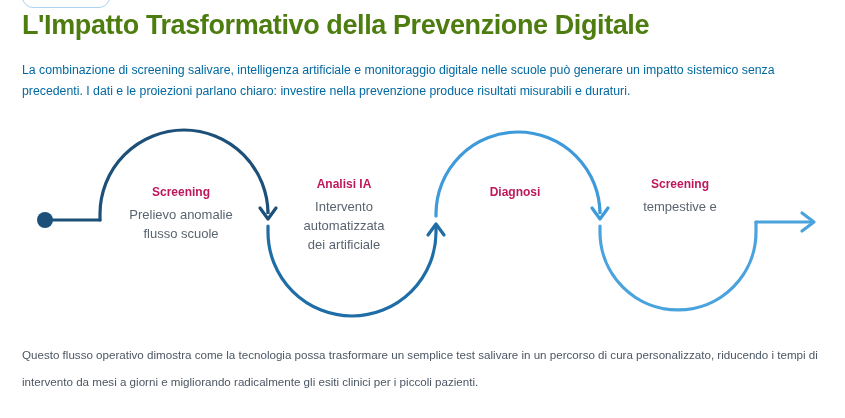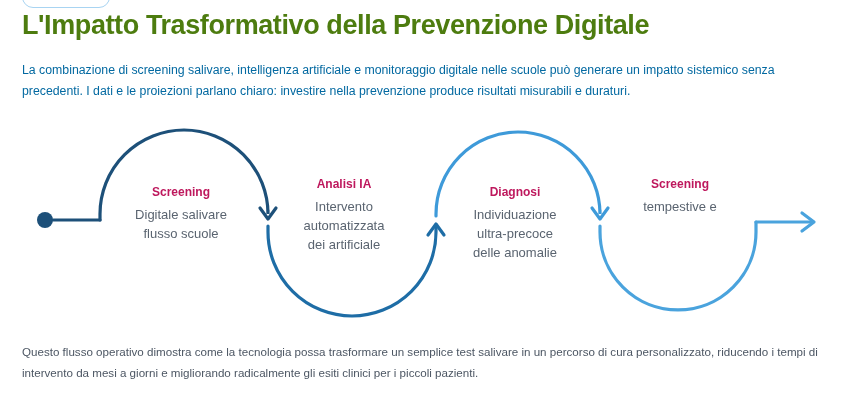--- a/index.html
+++ b/index.html
@@ -91,21 +91,21 @@
   .step-4 { left: 605px; top: 56px; }
 
   
   .caption {
     position: absolute;
     left: 22px;
     top: 341px;
     width: 812px;
     margin: 0;
     font-size: 11.6px;
-    line-height: 21px;
+    line-height: 27px;
     color: #4c5663;
   }
 </style>
 </head>
 <body>
 
 <div class="badge-strip"></div>
 
 <h1 class="page-title">L'Impatto Trasformativo della Prevenzione Digitale</h1>
 <p class="intro">La combinazione di screening salivare, intelligenza artificiale e monitoraggio digitale nelle scuole può generare un impatto sistemico senza precedenti. I dati e le proiezioni parlano chiaro: investire nella prevenzione produce risultati misurabili e duraturi.</p>
@@ -129,41 +129,36 @@
 
     <path d="M 600 108 L 600 114 A 78 78 0 0 0 756 114 L 756 104" stroke="#4aa3dd" stroke-width="3.2" fill="none" stroke-linecap="round"></path>
 
     <path d="M 756 104 L 812 104" stroke="#4aa3dd" stroke-width="3.2" fill="none" stroke-linecap="round"></path>
     <path d="M 802 95 L 814 104 L 802 113" stroke="#4aa3dd" stroke-width="3.2" fill="none" stroke-linecap="round" stroke-linejoin="round"></path>
   </svg>
 
   <div class="step step-1">
     <div class="step-title">Screening</div>
     <div class="step-desc">
-      <div>Digitale salivare</div>
+      <div>Prelievo anomalie</div>
       <div>flusso scuole</div>
     </div>
   </div>
 
   <div class="step step-2">
     <div class="step-title">Analisi IA</div>
     <div class="step-desc">
       <div>Intervento</div>
       <div>automatizzata</div>
       <div>dei artificiale</div>
     </div>
   </div>
 
   <div class="step step-3">
     <div class="step-title">Diagnosi</div>
-    <div class="step-desc">
-      <div>Individuazione</div>
-      <div>ultra-precoce</div>
-      <div>delle anomalie</div>
-    </div>
   </div>
 
   <div class="step step-4">
     <div class="step-title">Screening</div>
     <div class="step-desc">
       <div>tempestive e</div>
     </div>
   </div>
 
 </div>

